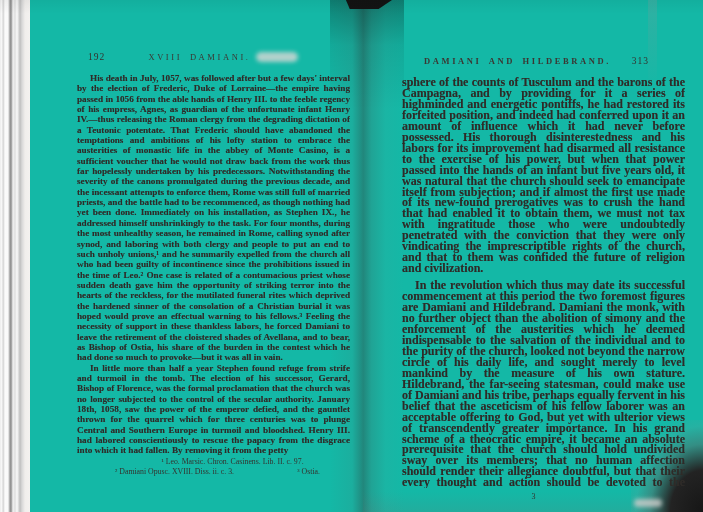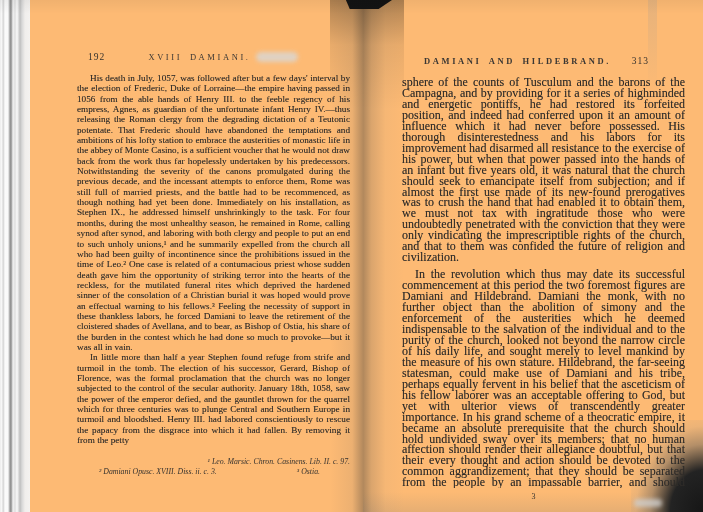--- a/index.html
+++ b/index.html
@@ -1,18 +1,18 @@
 <!DOCTYPE html>
 <html lang="en"><head>
 <meta charset="utf-8">
 <style>
   html,body{margin:0;padding:0;background:#e8e6e4;}
   .scan{
     position:relative;width:703px;height:512px;overflow:hidden;
-    background:#fdba74;
+    background:#14b8a6;
     font-family:"Liberation Serif","DejaVu Serif",serif;
   }
   
   .edge-strip{
     position:absolute;left:0;top:0;width:30px;height:100%;
     background:linear-gradient(to right,
       #ededed 0px,#fafafa 2px,#cfcfcf 3px,#fbfbfb 5px,
       #f9f9f9 8px,#9a9a9a 10px,#8d8d8d 11px,#f2f2f2 13px,
       #dedede 15px,#fafafa 17px,#bfbfbf 20px,#d8d8d8 22px,
       #f0eeec 25px,#f4f2f0 30px);
@@ -70,30 +70,31 @@
   }
   .page-left .running-title{margin-right:28px;}
   .page-right .running-title{margin-right:52px;font-weight:bold;}
 
   .body{overflow:hidden;}
   .page-left .body{height:384px;}
   .page-right .body{height:411px;}
   .page p{
     margin:0;hyphens:auto;-webkit-hyphens:auto;
     text-shadow:0 0 0.4px rgba(60,56,52,0.45);
+    font-weight:bold;
   }
   .page-left p{font-size:9.2px;line-height:10.35px;}
   .page-right p{font-size:12px;line-height:10.95px;}
   .indent{text-indent:13px;}
   .para-gap{margin-top:6px !important;}
 
   .footnotes{
-    position:absolute;left:0;right:0;top:405px;
+    position:absolute;left:16px;right:0;top:405px;
     padding-left:22px;font-size:7.8px;line-height:9.6px;
-    text-align:right;color:#35322e;font-style:italic;
+    text-align:center;color:#35322e;
   }
   .fn-row{display:flex;}
   .fn-last{margin-left:auto;margin-right:30px;}
 
   .signature{
     position:absolute;left:0;right:20px;top:436px;
     text-align:center;font-size:8px;color:#35322e;
   }
 </style>
 </head>

